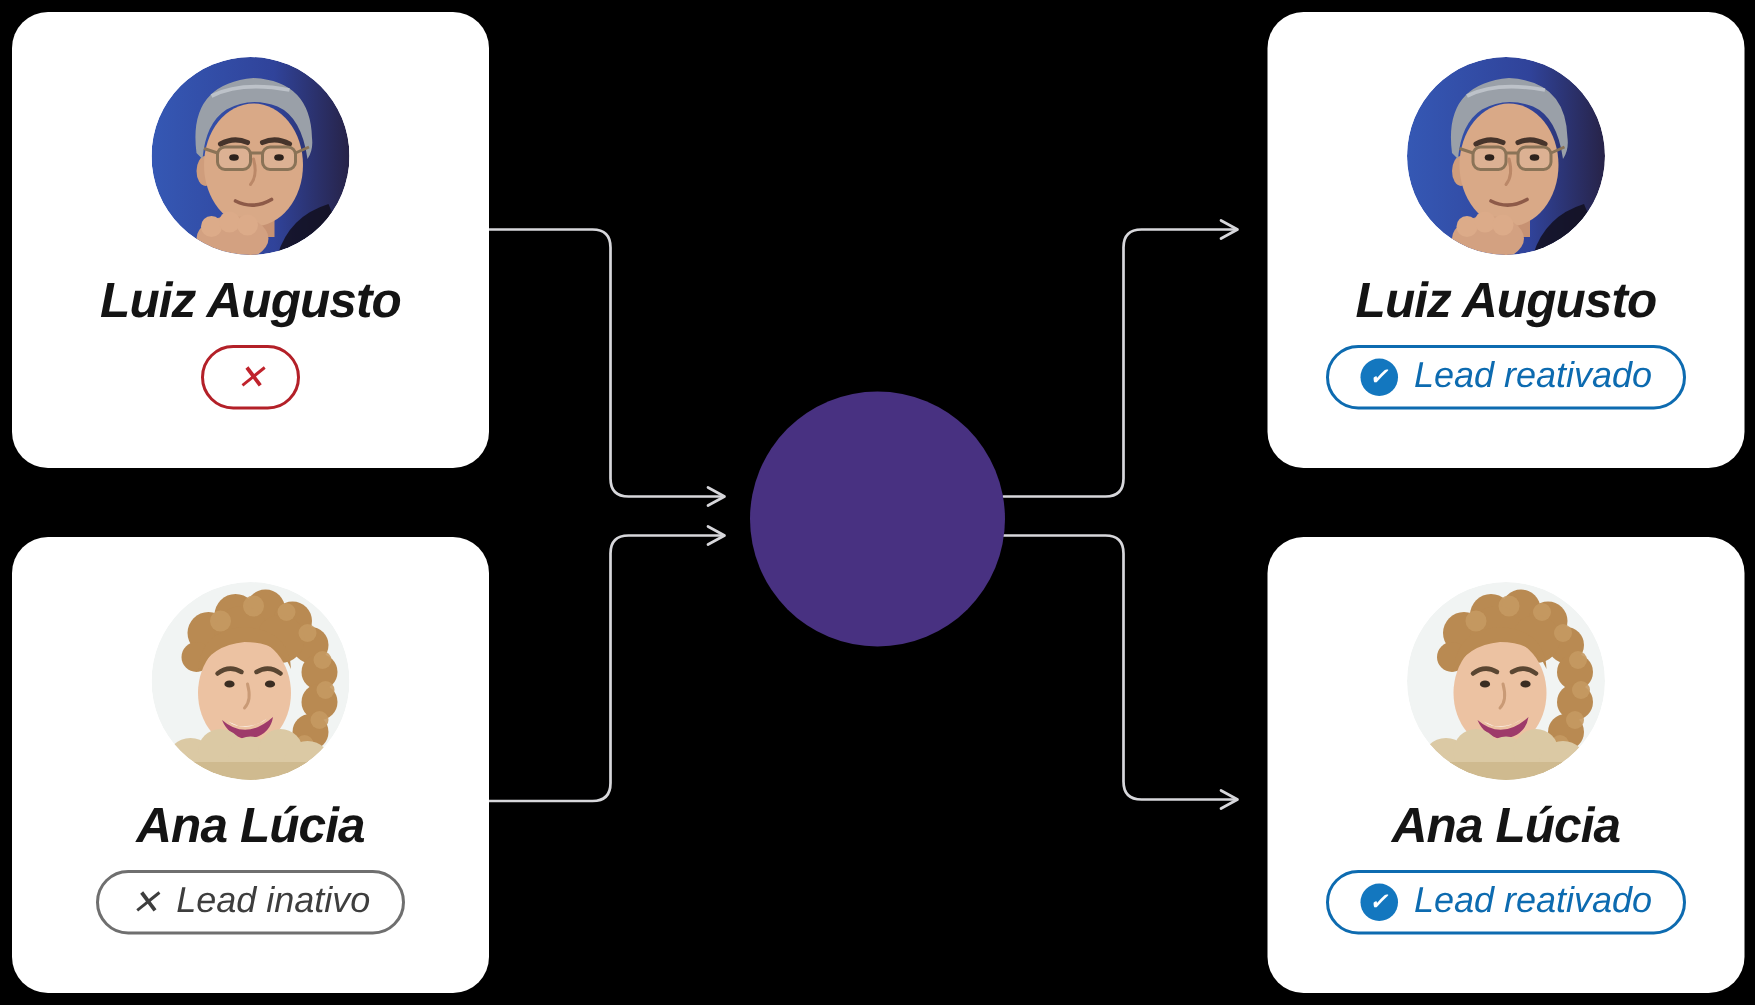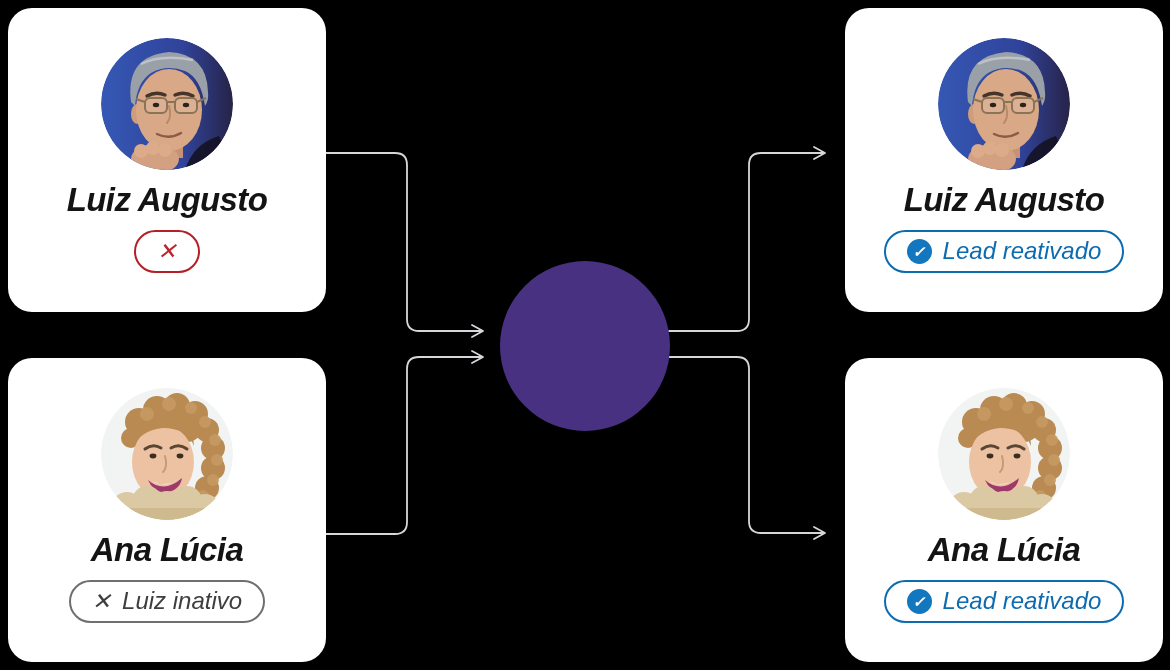--- a/index.html
+++ b/index.html
@@ -170,21 +170,21 @@
             <circle cx="86" cy="113" r="15"></circle>
               <circle cx="104" cy="122" r="16"></circle>
           </g>
           <rect x="10" y="120" width="112" height="12" fill="#cfba8f"></rect>
         </g>
       </svg>
     </div>
     <div class="person-name">Ana Lúcia</div>
     <div class="badge gray">
       <span class="x-glyph">✕</span>
-      <span>Luiz inativo</span>
+      <span>Lead inativo</span>
     </div>
   </div>
 
   <div class="card tr">
     <div class="avatar">
       <svg viewBox="0 0 132 132">
         <defs>
           <clipPath id="clipL2">
               <circle cx="66" cy="66" r="66"></circle>
             </clipPath>

